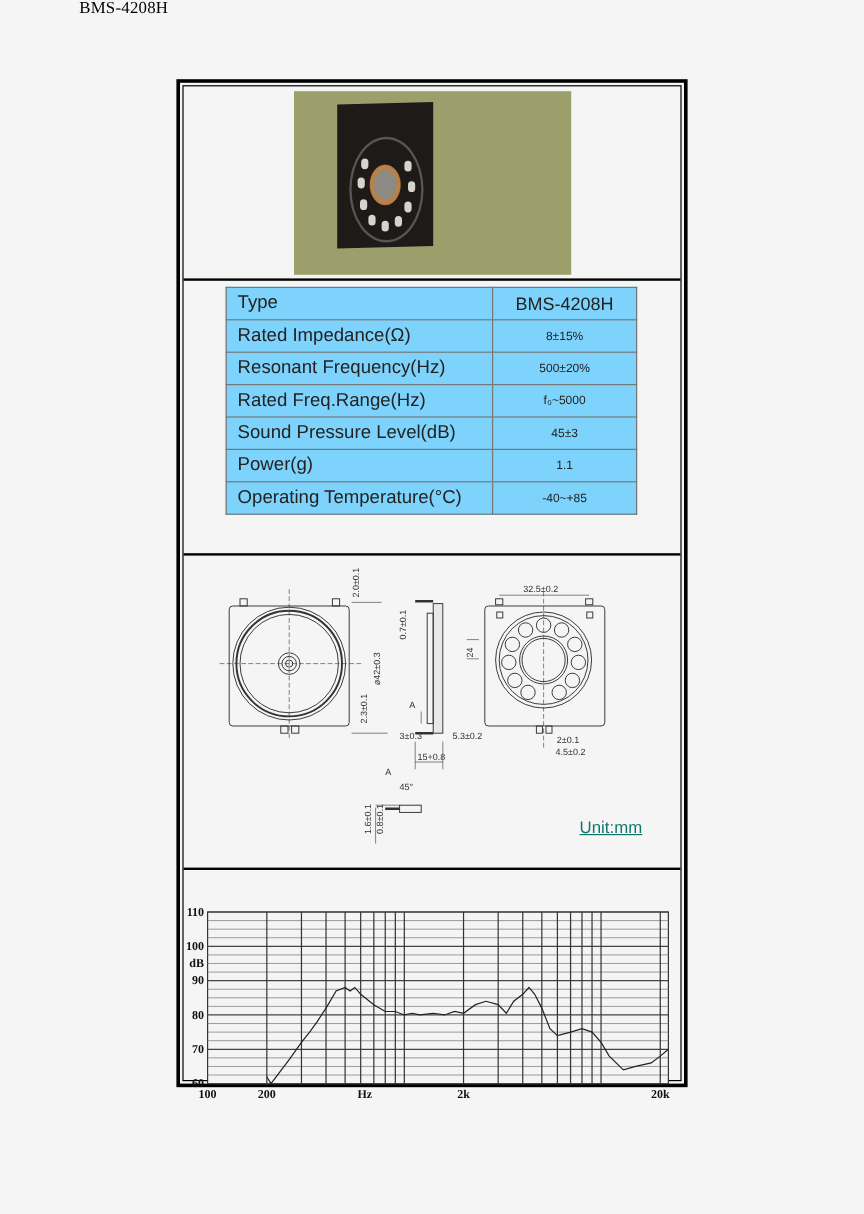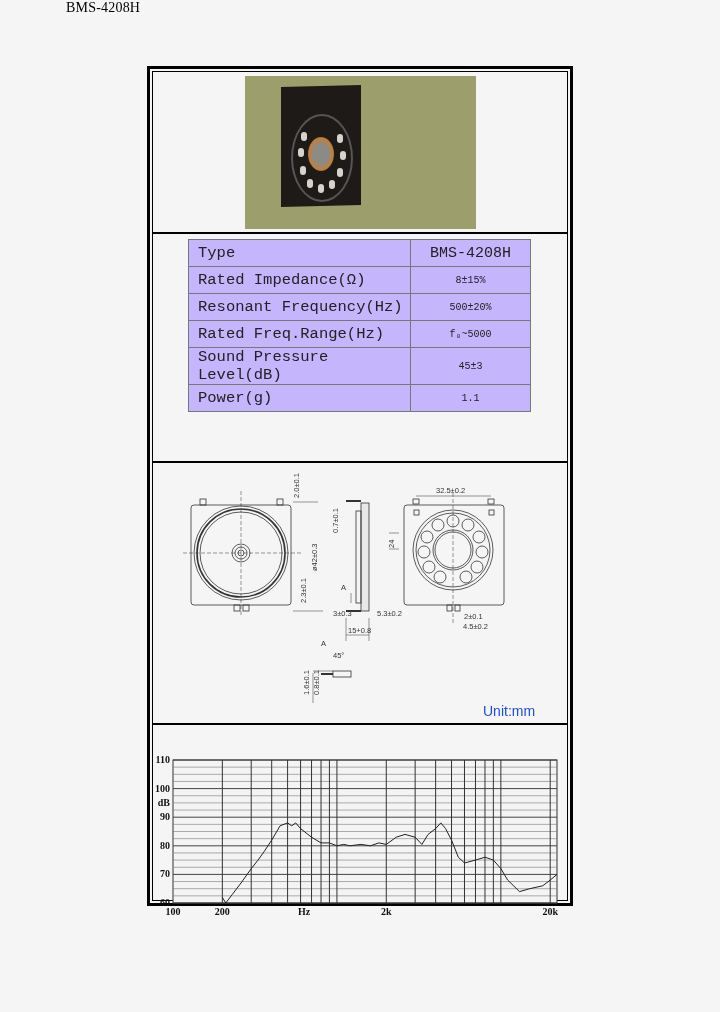--- a/index.html
+++ b/index.html
@@ -12,28 +12,28 @@
   .sec-table { top:162px; height:227px; }
   .sec-drawing { top:391px; height:260px; }
   .sec-chart { top:678px; height:175px; border-bottom:none; }
   
   .photo { position:absolute; left:92px; top:4px; width:231px; height:153px; background:#9c9f6c; overflow:hidden; }
   .spk-body { position:absolute; left:36px; top:10px; width:80px; height:120px; background:#1e1a18; transform:skewY(-1.5deg); }
   .spk-ring { position:absolute; left:46px; top:38px; width:58px; height:84px; border:2px solid #555; border-radius:50%; }
   .spk-dome { position:absolute; left:63px; top:61px; width:26px; height:34px; border-radius:50%; background:radial-gradient(ellipse at 50% 50%, #8b8a85 40%, #c08040 65%, #5a3a1a 85%); }
   .spk-hole { position:absolute; width:6px; height:9px; border-radius:3px; background:#d8d2cc; }
   
-  table.spec { position:absolute; left:35px; top:5px; border-collapse:collapse; background:#c4b5fd;font-family:Liberation Mono, monospace; }
+  table.spec { position:absolute; left:35px; top:5px; border-collapse:collapse; background:#7dd3fc; }
   table.spec td { border:1px solid #777; height:26px; padding:0 0 0 9px; font-size:15.5px; color:#222; }
   table.spec td.lbl { width:212px; }
   table.spec td.val { width:119px; text-align:center; padding:0; font-size:10px; }
   table.spec tr.head td.val { font-size:15px; }
   
   .drawing-svg { position:absolute; left:0; top:0; }
-  .unit { position:absolute; left:330px; top:240px; font-size:14px; color:#1d4ed8; }
+  .unit { position:absolute; left:330px; top:218px; font-size:14px; color:#0f766e;text-decoration:underline; }
   
   .chart-svg { position:absolute; left:0; top:0; }
 </style>
 </head>
 <body>
 
 <div class="doc-title">BMS-4208H</div>
 
 <div class="frame">
   <div class="frame-inner">
@@ -74,20 +74,24 @@
           <td class="lbl">Rated Freq.Range(Hz)</td>
           <td class="val">f₀~5000</td>
         </tr>
         <tr>
           <td class="lbl">Sound Pressure Level(dB)</td>
           <td class="val">45±3</td>
         </tr>
         <tr>
           <td class="lbl">Power(g)</td>
           <td class="val">1.1</td>
+        </tr>
+        <tr>
+          <td class="lbl">Operating Temperature(°C)</td>
+          <td class="val">-40~+85</td>
         </tr>
       </tbody>
         </table>
     </div>
 
     <div class="section sec-drawing">
       <svg class="drawing-svg" width="414" height="260" viewBox="0 0 414 260" font-family="Liberation Sans, sans-serif" font-size="7.5" fill="none" stroke="#333" stroke-width="0.8">
 
         <rect x="38" y="42" width="100" height="100" rx="3"></rect>
         <rect x="47" y="36" width="6" height="6"></rect>

